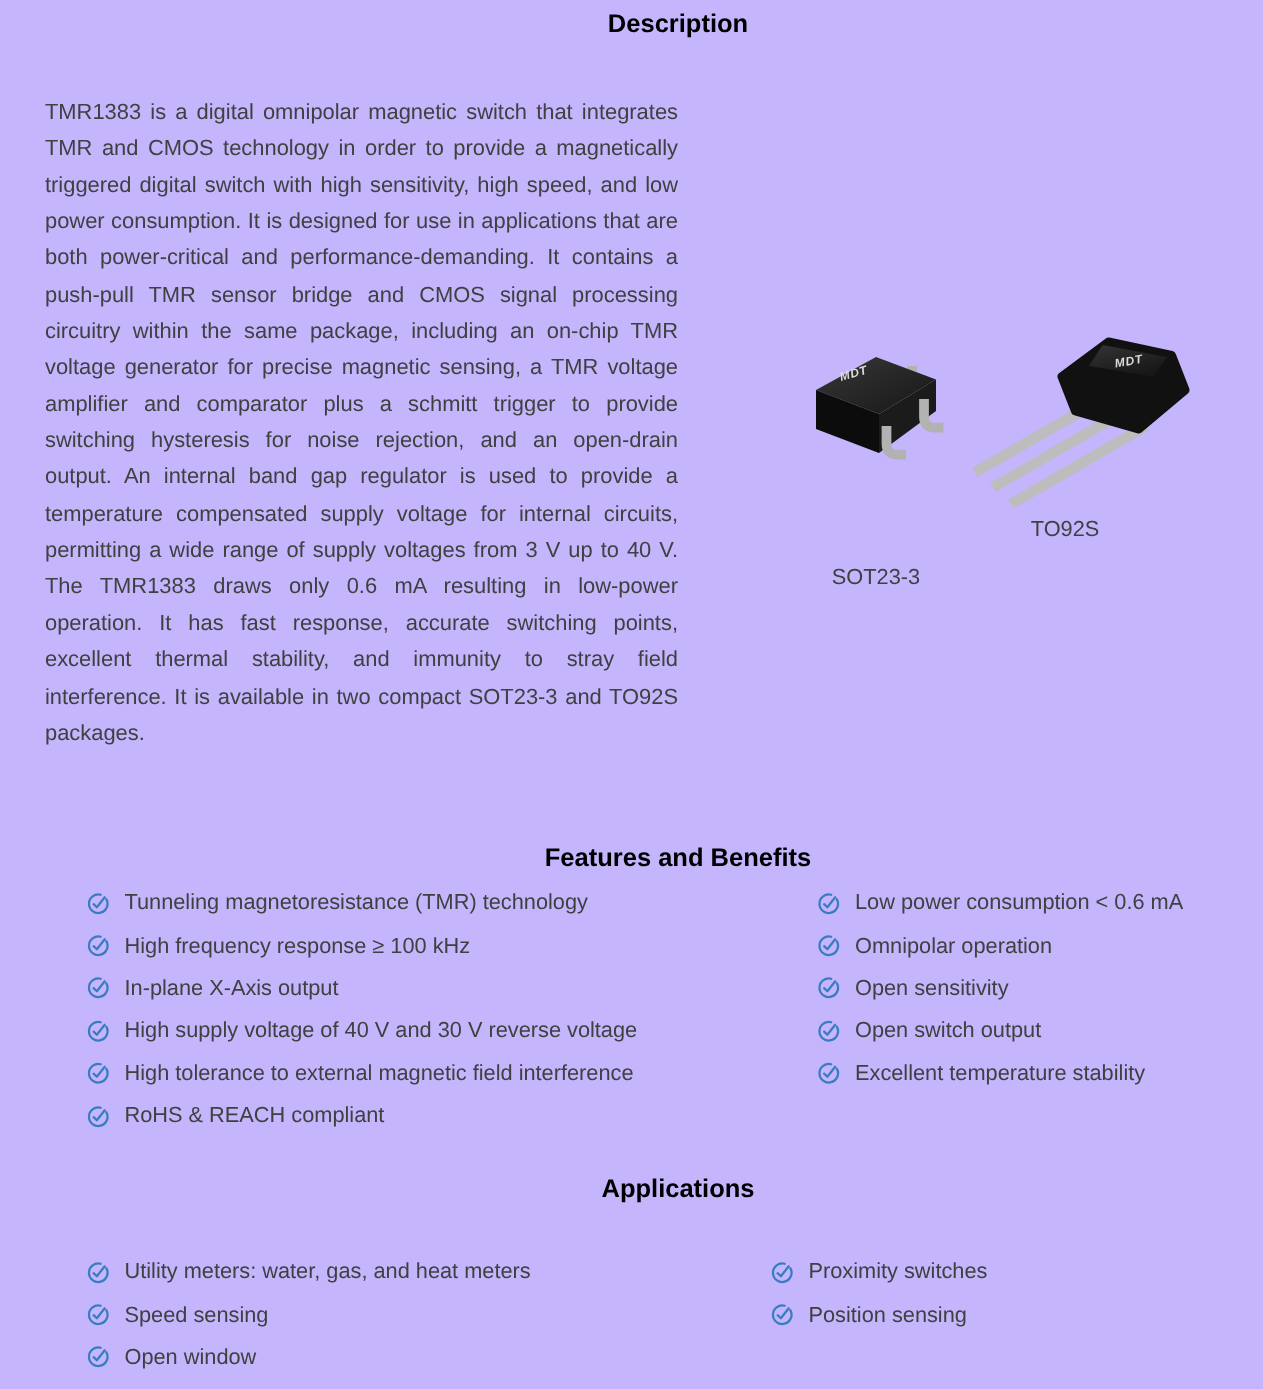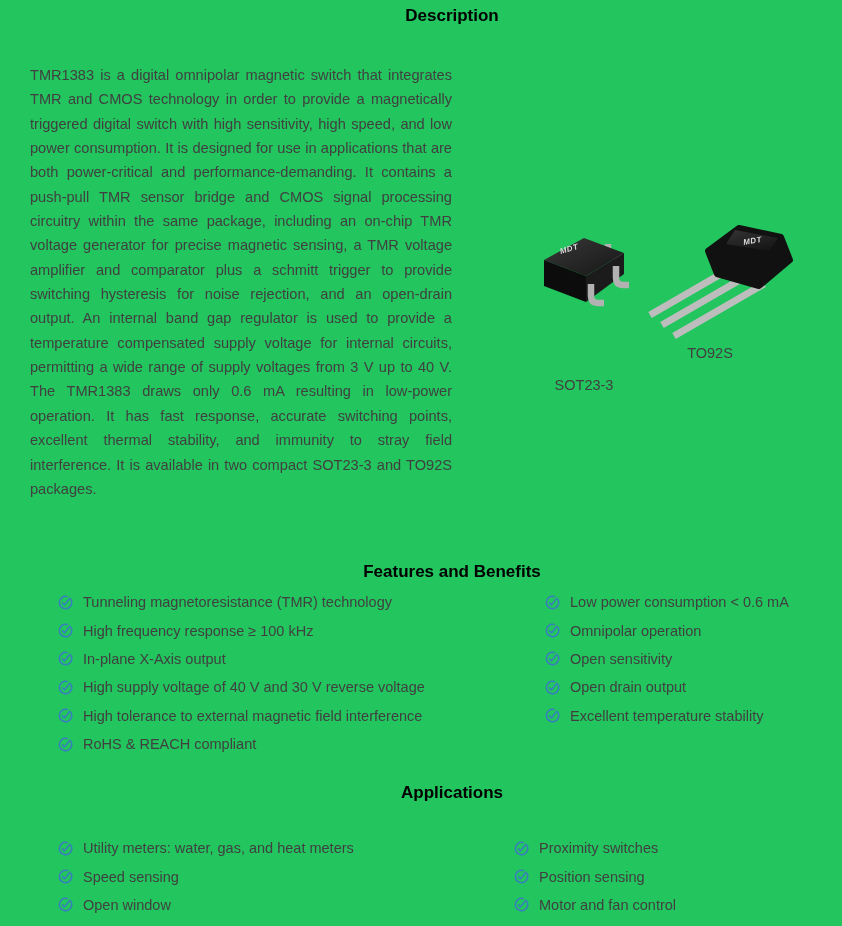--- a/index.html
+++ b/index.html
@@ -1,17 +1,17 @@
 <!DOCTYPE html>
 <html style="--check-icon: #3a7cc0; --body-text: #404040; --heading-text: #000000; --package-label: #404040;"><head>
 <meta charset="utf-8">
 <style>
   html,body{margin:0;padding:0;background:#ffffff;}
   .page{
-    position:relative;width:842px;height:926px;background:#22c55e;overflow:hidden;
+    position:relative;width:842px;height:926px;background:#c4b5fd;overflow:hidden;
     font-family:"Liberation Sans","DejaVu Sans",sans-serif;
     color:var(--body-text,#404040);
   }
   .sec-heading{
     position:absolute;left:62px;width:780px;margin:0;
     text-align:center;font-size:17px;font-weight:700;
     color:var(--heading-text,#000000);
   }
   #h-desc{top:6px;}
   #h-feat{top:562px;}
@@ -174,21 +174,21 @@
         </span>
       <span>Open sensitivity</span>
     </li>
     <li>
       <span class="check-icon">
           <svg viewBox="0 0 16 16" width="15" height="15">
             <path d="M13.72 4.70 A6.6 6.6 0 1 1 9.71 1.62" fill="none" stroke="currentColor" stroke-width="1.6" stroke-linecap="round"></path>
             <path d="M4.7 8.3 L7.0 10.5 L12.6 3.4" fill="none" stroke="currentColor" stroke-width="1.6" stroke-linecap="round" stroke-linejoin="round"></path>
           </svg>
         </span>
-      <span>Open drain output</span>
+      <span>Open switch output</span>
     </li>
     <li>
       <span class="check-icon">
           <svg viewBox="0 0 16 16" width="15" height="15">
             <path d="M13.72 4.70 A6.6 6.6 0 1 1 9.71 1.62" fill="none" stroke="currentColor" stroke-width="1.6" stroke-linecap="round"></path>
             <path d="M4.7 8.3 L7.0 10.5 L12.6 3.4" fill="none" stroke="currentColor" stroke-width="1.6" stroke-linecap="round" stroke-linejoin="round"></path>
           </svg>
         </span>
       <span>Excellent temperature stability</span>
     </li>
@@ -238,24 +238,15 @@
     </li>
     <li>
       <span class="check-icon">
           <svg viewBox="0 0 16 16" width="15" height="15">
             <path d="M13.72 4.70 A6.6 6.6 0 1 1 9.71 1.62" fill="none" stroke="currentColor" stroke-width="1.6" stroke-linecap="round"></path>
             <path d="M4.7 8.3 L7.0 10.5 L12.6 3.4" fill="none" stroke="currentColor" stroke-width="1.6" stroke-linecap="round" stroke-linejoin="round"></path>
           </svg>
         </span>
       <span>Position sensing</span>
     </li>
-    <li>
-      <span class="check-icon">
-          <svg viewBox="0 0 16 16" width="15" height="15">
-            <path d="M13.72 4.70 A6.6 6.6 0 1 1 9.71 1.62" fill="none" stroke="currentColor" stroke-width="1.6" stroke-linecap="round"></path>
-            <path d="M4.7 8.3 L7.0 10.5 L12.6 3.4" fill="none" stroke="currentColor" stroke-width="1.6" stroke-linecap="round" stroke-linejoin="round"></path>
-          </svg>
-        </span>
-      <span>Motor and fan control</span>
-    </li>
   </ul>
 
 </div>
 
 </body></html>

